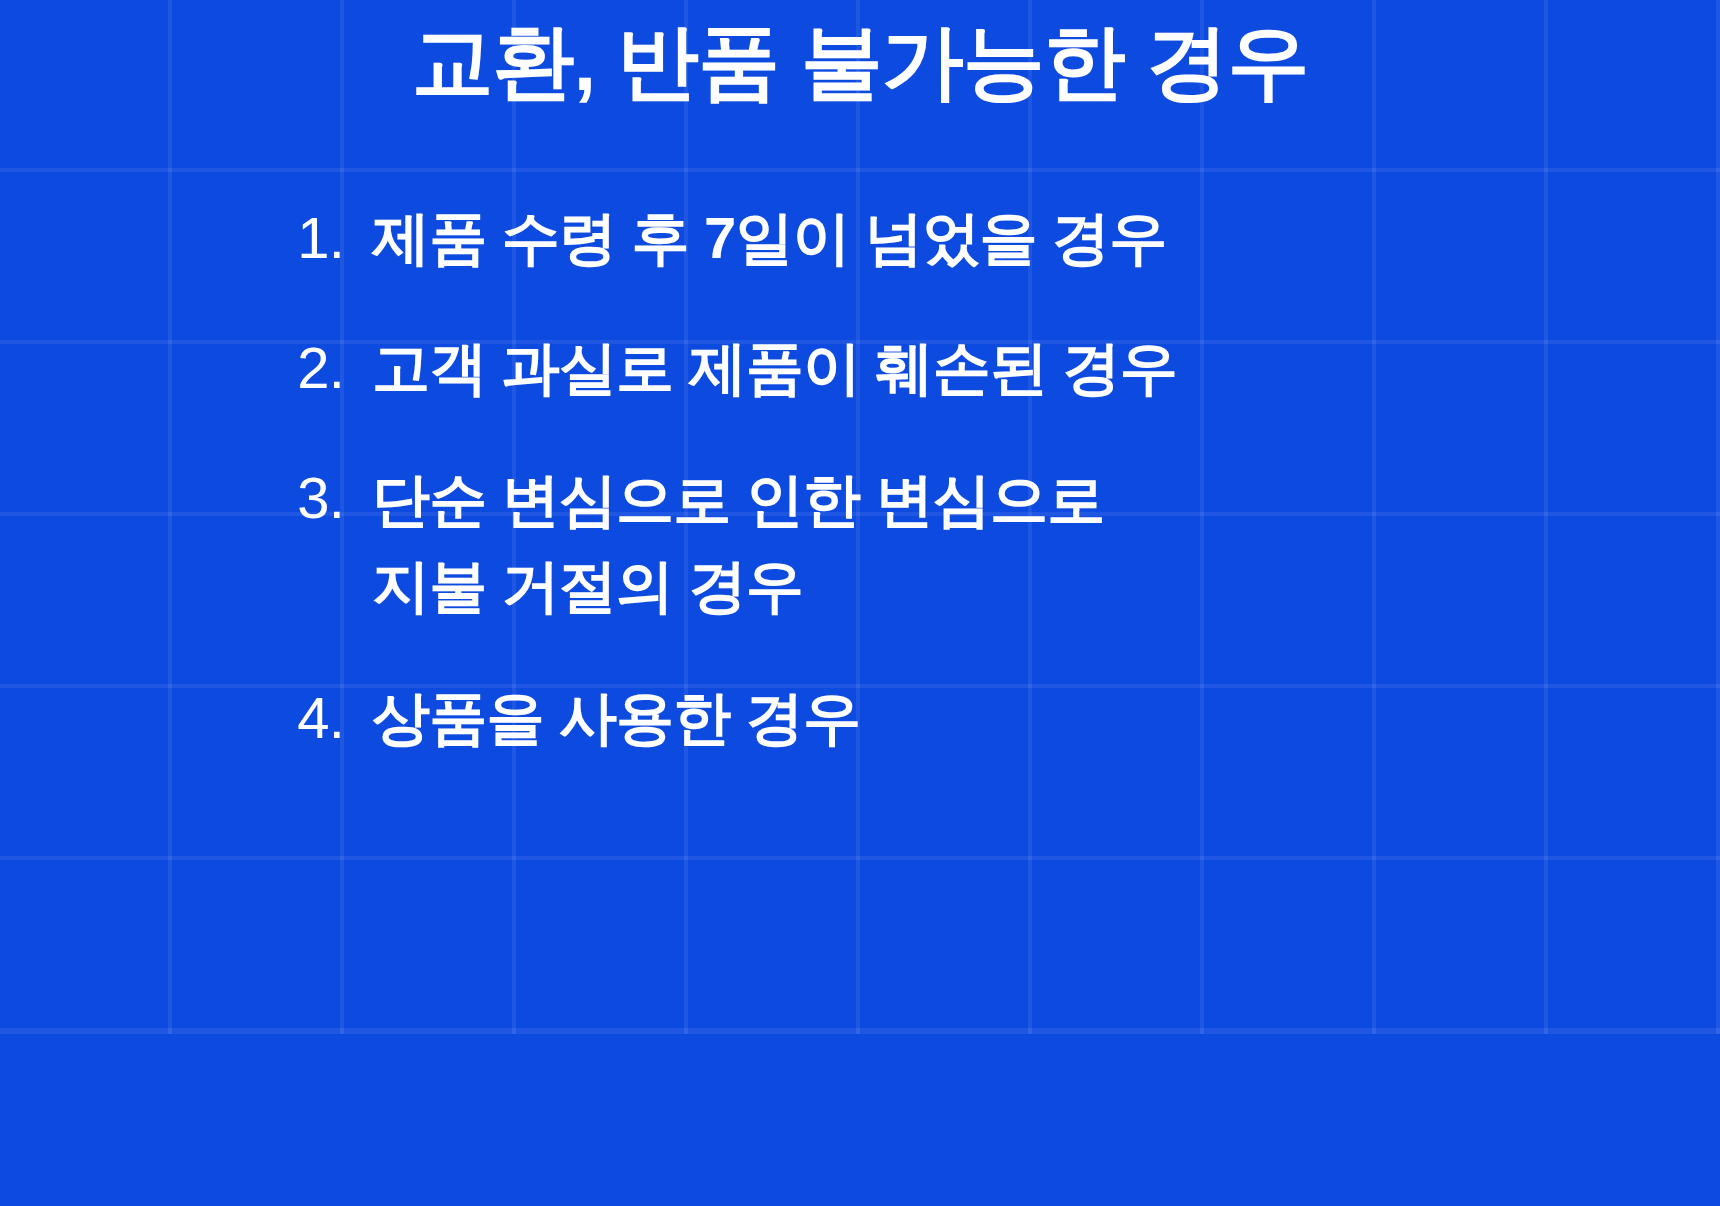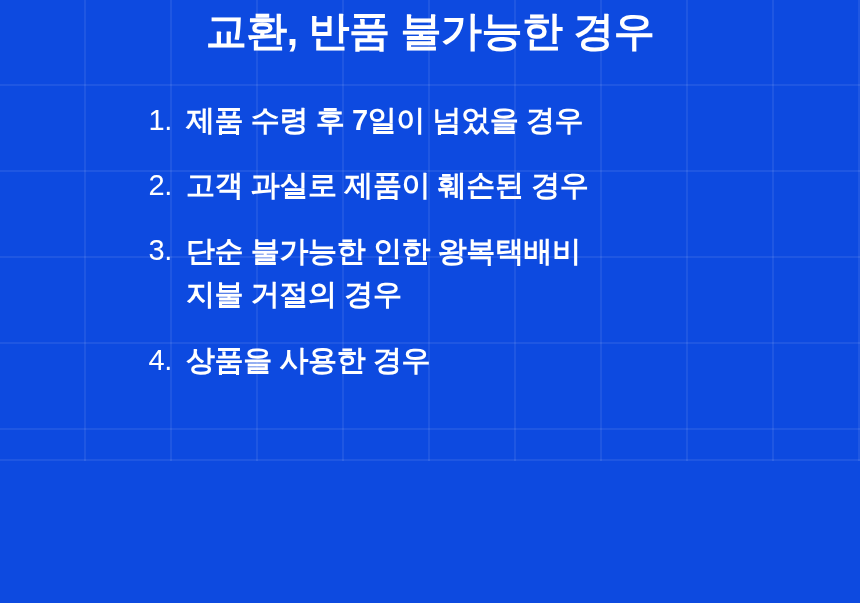--- a/index.html
+++ b/index.html
@@ -9,21 +9,21 @@
   body {
     width: 860px;
     height: 603px;
     overflow: hidden;
     font-family: "Liberation Sans", sans-serif;
     background: #0d4ae0;
   }
   .slide {
     position: relative;
     width: 860px;
-    height: 461px;
+    height: 517px;
     background-color: #0d4ae0;
     background-image:
       repeating-linear-gradient(
         to right,
         rgba(255,255,255,0.075) 0px,
         rgba(255,255,255,0.075) 2px,
         rgba(255,255,255,0) 2px,
         rgba(255,255,255,0) 86px
       ),
       repeating-linear-gradient(
@@ -95,21 +95,21 @@
     <li class="item item-1">
       <span class="num">1.</span>
       <span class="text">제품 수령 후 7일이 넘었을 경우</span>
     </li>
     <li class="item item-2">
       <span class="num">2.</span>
       <span class="text">고객 과실로 제품이 훼손된 경우</span>
     </li>
     <li class="item item-3">
       <span class="num">3.</span>
-      <span class="text">단순 불가능한 인한 왕복택배비
+      <span class="text">단순 변심으로 인한 변심으로
 지불 거절의 경우</span>
     </li>
     <li class="item item-4">
       <span class="num">4.</span>
       <span class="text">상품을 사용한 경우</span>
     </li>
   </ul>
 
 </div>
 

